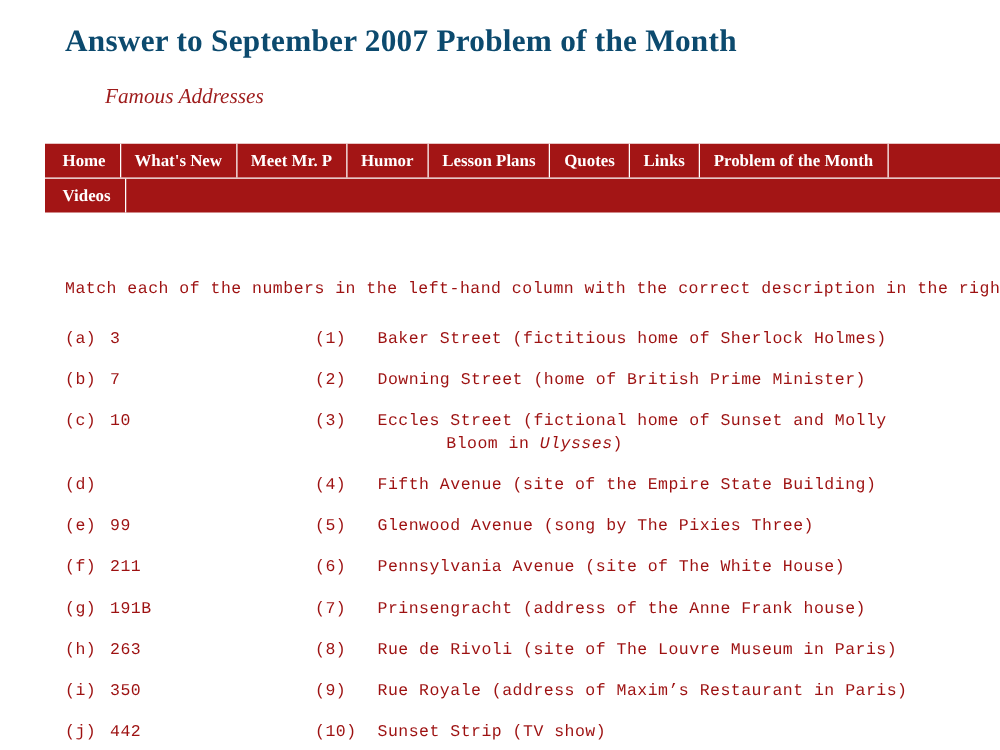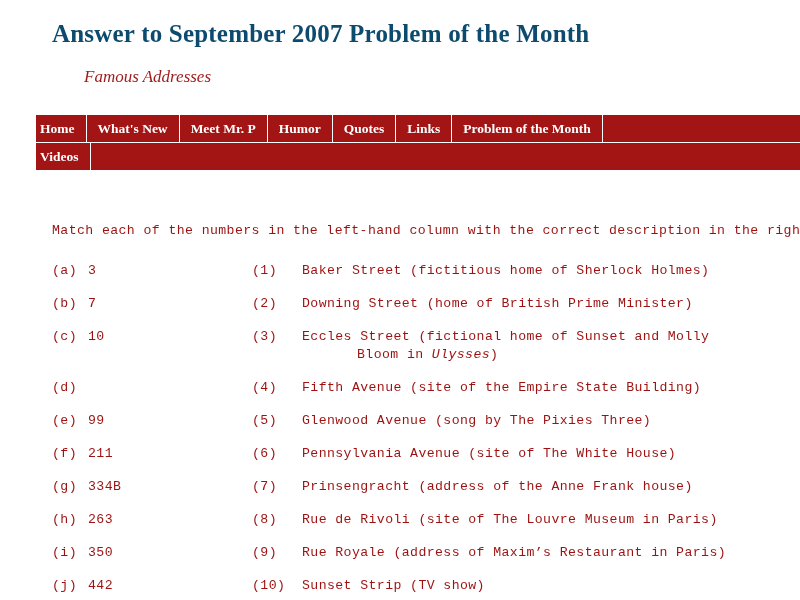--- a/index.html
+++ b/index.html
@@ -64,21 +64,21 @@
     border-top: 1px solid #ffffff;
   }
   .navitem {
     padding: 5px 11px 5px 11px;
     white-space: nowrap;
     border-right: 1px solid #ffffff;
     color: #ffffff;
     line-height: 17px;
   }
   .navitem.first {
-    padding-left: 4px;
+    padding-left: 14px;
   }
   .content {
     position: absolute;
     left: 52px;
     top: 222px;
     right: 0;
     font-family: "Liberation Mono", monospace;
     font-size: 13.2px;
     color: #9d1111;
     letter-spacing: 0.4px;
@@ -138,20 +138,21 @@
 
   <div class="title">Answer to September 2007 Problem of the Month</div>
   <div class="subtitle">Famous Addresses</div>
 
   <div class="navbar">
     <div class="navrow">
       <div class="navitem first">Home</div>
       <div class="navitem">What's New</div>
       <div class="navitem">Meet Mr. P</div>
       <div class="navitem">Humor</div>
+      <div class="navitem">Lesson Plans</div>
       <div class="navitem">Quotes</div>
       <div class="navitem">Links</div>
       <div class="navitem">Problem of the Month</div>
 
     </div>
     <div class="navrow">
       <div class="navitem first">Videos</div>
     </div>
   </div>
 
@@ -227,21 +228,21 @@
         </div>
         <div class="rightcol">
           <span class="rmark">(6)</span>
           <span class="rval">Pennsylvania Avenue (site of The White House)</span>
         </div>
       </div>
 
       <div class="mrow">
         <div class="leftcol">
           <span class="lmark">(g)</span>
-          <span class="lval">334B</span>
+          <span class="lval">191B</span>
         </div>
         <div class="rightcol">
           <span class="rmark">(7)</span>
           <span class="rval">Prinsengracht (address of the Anne Frank house)</span>
         </div>
       </div>
 
       <div class="mrow">
         <div class="leftcol">
           <span class="lmark">(h)</span>

